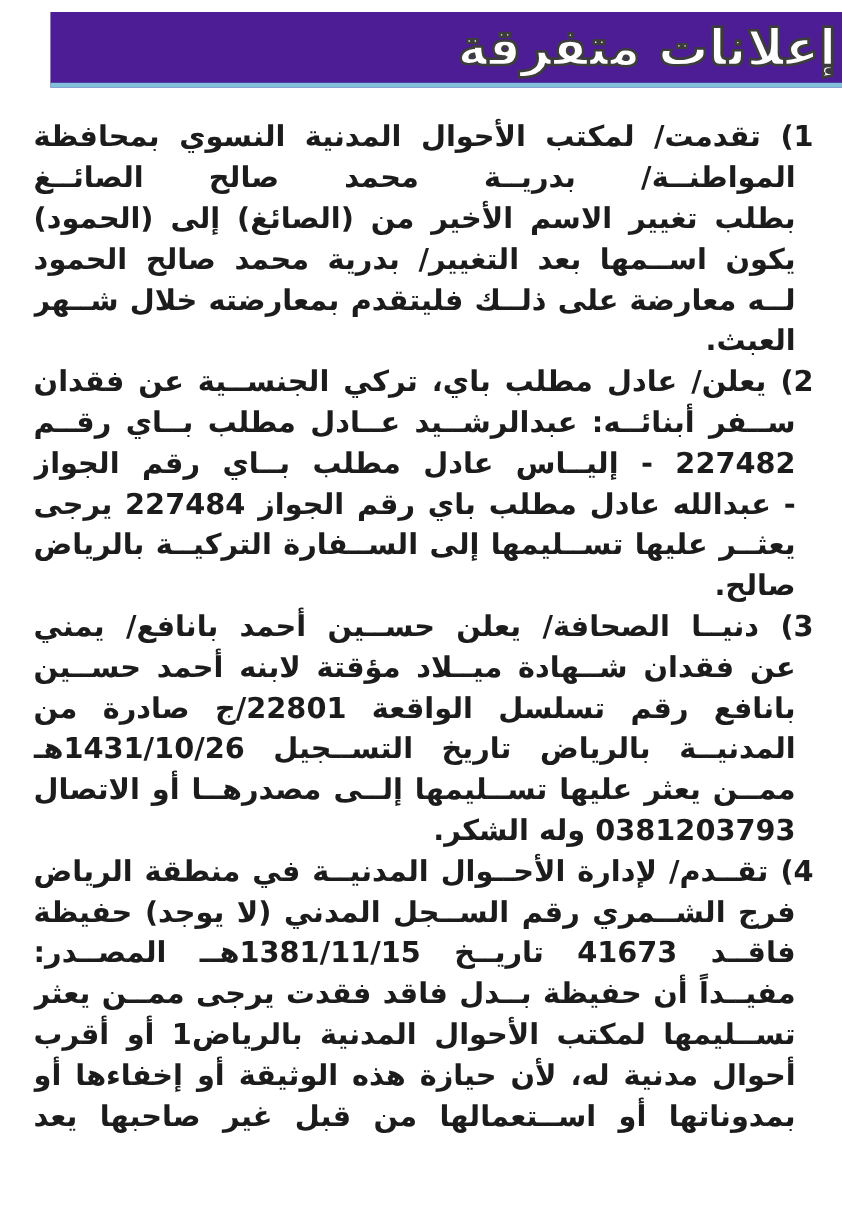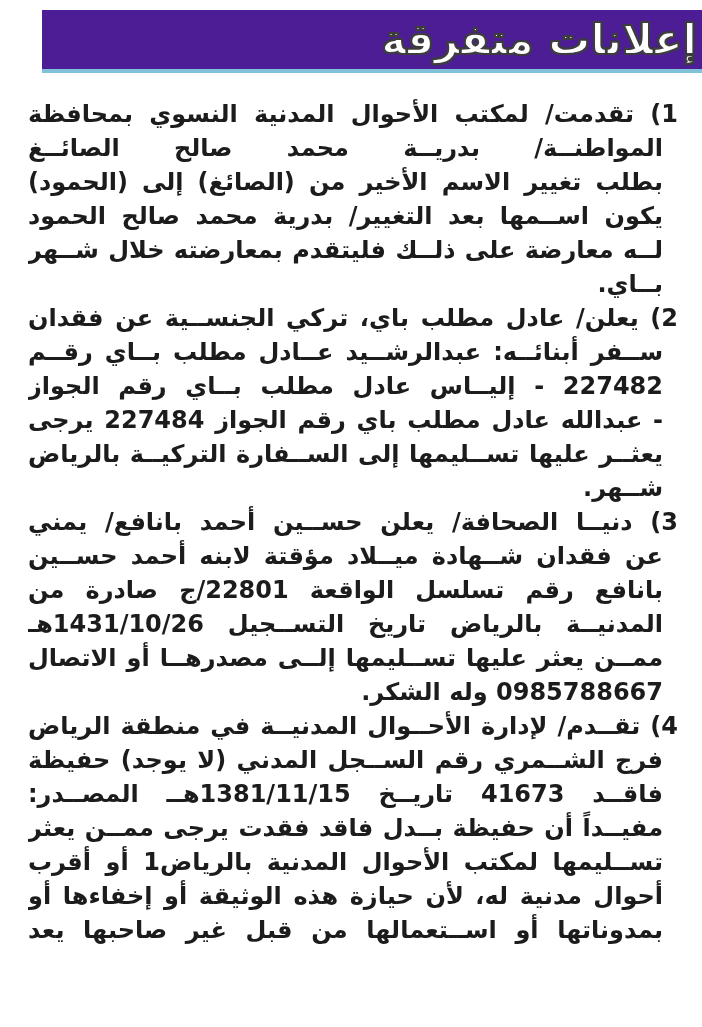--- a/index.html
+++ b/index.html
@@ -90,39 +90,39 @@
   </div>
 
   <div class="content">
 
     <div class="announcement">
       <div class="line">1) تقدمت/ لمكتب الأحوال المدنية النسوي بمحافظة البكيرية</div>
       <div class="line cont">المواطنــة/ بدريــة محمد صالح الصائــغ (1023853078)</div>
       <div class="line cont">بطلب تغيير الاسم الأخير من (الصائغ) إلى (الحمود) بحيث</div>
       <div class="line cont">يكون اســمها بعد التغيير/ بدرية محمد صالح الحمود فمن</div>
       <div class="line cont">لــه معارضة على ذلــك فليتقدم بمعارضته خلال شــهر من</div>
-      <div class="line cont end">بــاي.</div>
+      <div class="line cont end">العبث.</div>
     </div>
 
     <div class="announcement">
       <div class="line">2) يعلن/ عادل مطلب باي، تركي الجنســية عن فقدان جوازات</div>
       <div class="line cont">ســفر أبنائــه: عبدالرشــيد عــادل مطلب بــاي رقــم الجواز</div>
       <div class="line cont">227482 - إليــاس عادل مطلب بــاي رقم الجواز 227483</div>
       <div class="line cont">- عبدالله عادل مطلب باي رقم الجواز 227484 يرجى ممن</div>
       <div class="line cont">يعثــر عليها تســليمها إلى الســفارة التركيــة بالرياض وله</div>
-      <div class="line cont end">شــهر.</div>
+      <div class="line cont end">صالح.</div>
     </div>
 
     <div class="announcement">
       <div class="line">3) دنيــا الصحافة/ يعلن حســين أحمد بانافع/ يمني الجنســية</div>
       <div class="line cont">عن فقدان شــهادة ميــلاد مؤقتة لابنه أحمد حســين أحمد</div>
       <div class="line cont">بانافع رقم تسلسل الواقعة 22801/ج صادرة من الأحوال</div>
       <div class="line cont">المدنيــة بالرياض تاريخ التســجيل 1431/10/26هـ يرجى</div>
       <div class="line cont">ممــن يعثر عليها تســليمها إلــى مصدرهــا أو الاتصال على</div>
-      <div class="line cont end">0985788667 وله الشكر.</div>
+      <div class="line cont end">0381203793 وله الشكر.</div>
     </div>
 
     <div class="announcement">
       <div class="line">4) تقــدم/ لإدارة الأحــوال المدنيــة في منطقة الرياض / ســعد</div>
       <div class="line cont">فرج الشــمري رقم الســجل المدني (لا يوجد) حفيظة بدل</div>
       <div class="line cont">فاقــد 41673 تاريــخ 1381/11/15هــ المصــدر: الريــاض</div>
       <div class="line cont">مفيــداً أن حفيظة بــدل فاقد فقدت يرجى ممــن يعثر عليها</div>
       <div class="line cont">تســليمها لمكتب الأحوال المدنية بالرياض1 أو أقرب إدارة</div>
       <div class="line cont">أحوال مدنية له، لأن حيازة هذه الوثيقة أو إخفاءها أو العبث</div>
       <div class="line cont">بمدوناتها أو اســتعمالها من قبل غير صاحبها يعد مخالفة</div>

